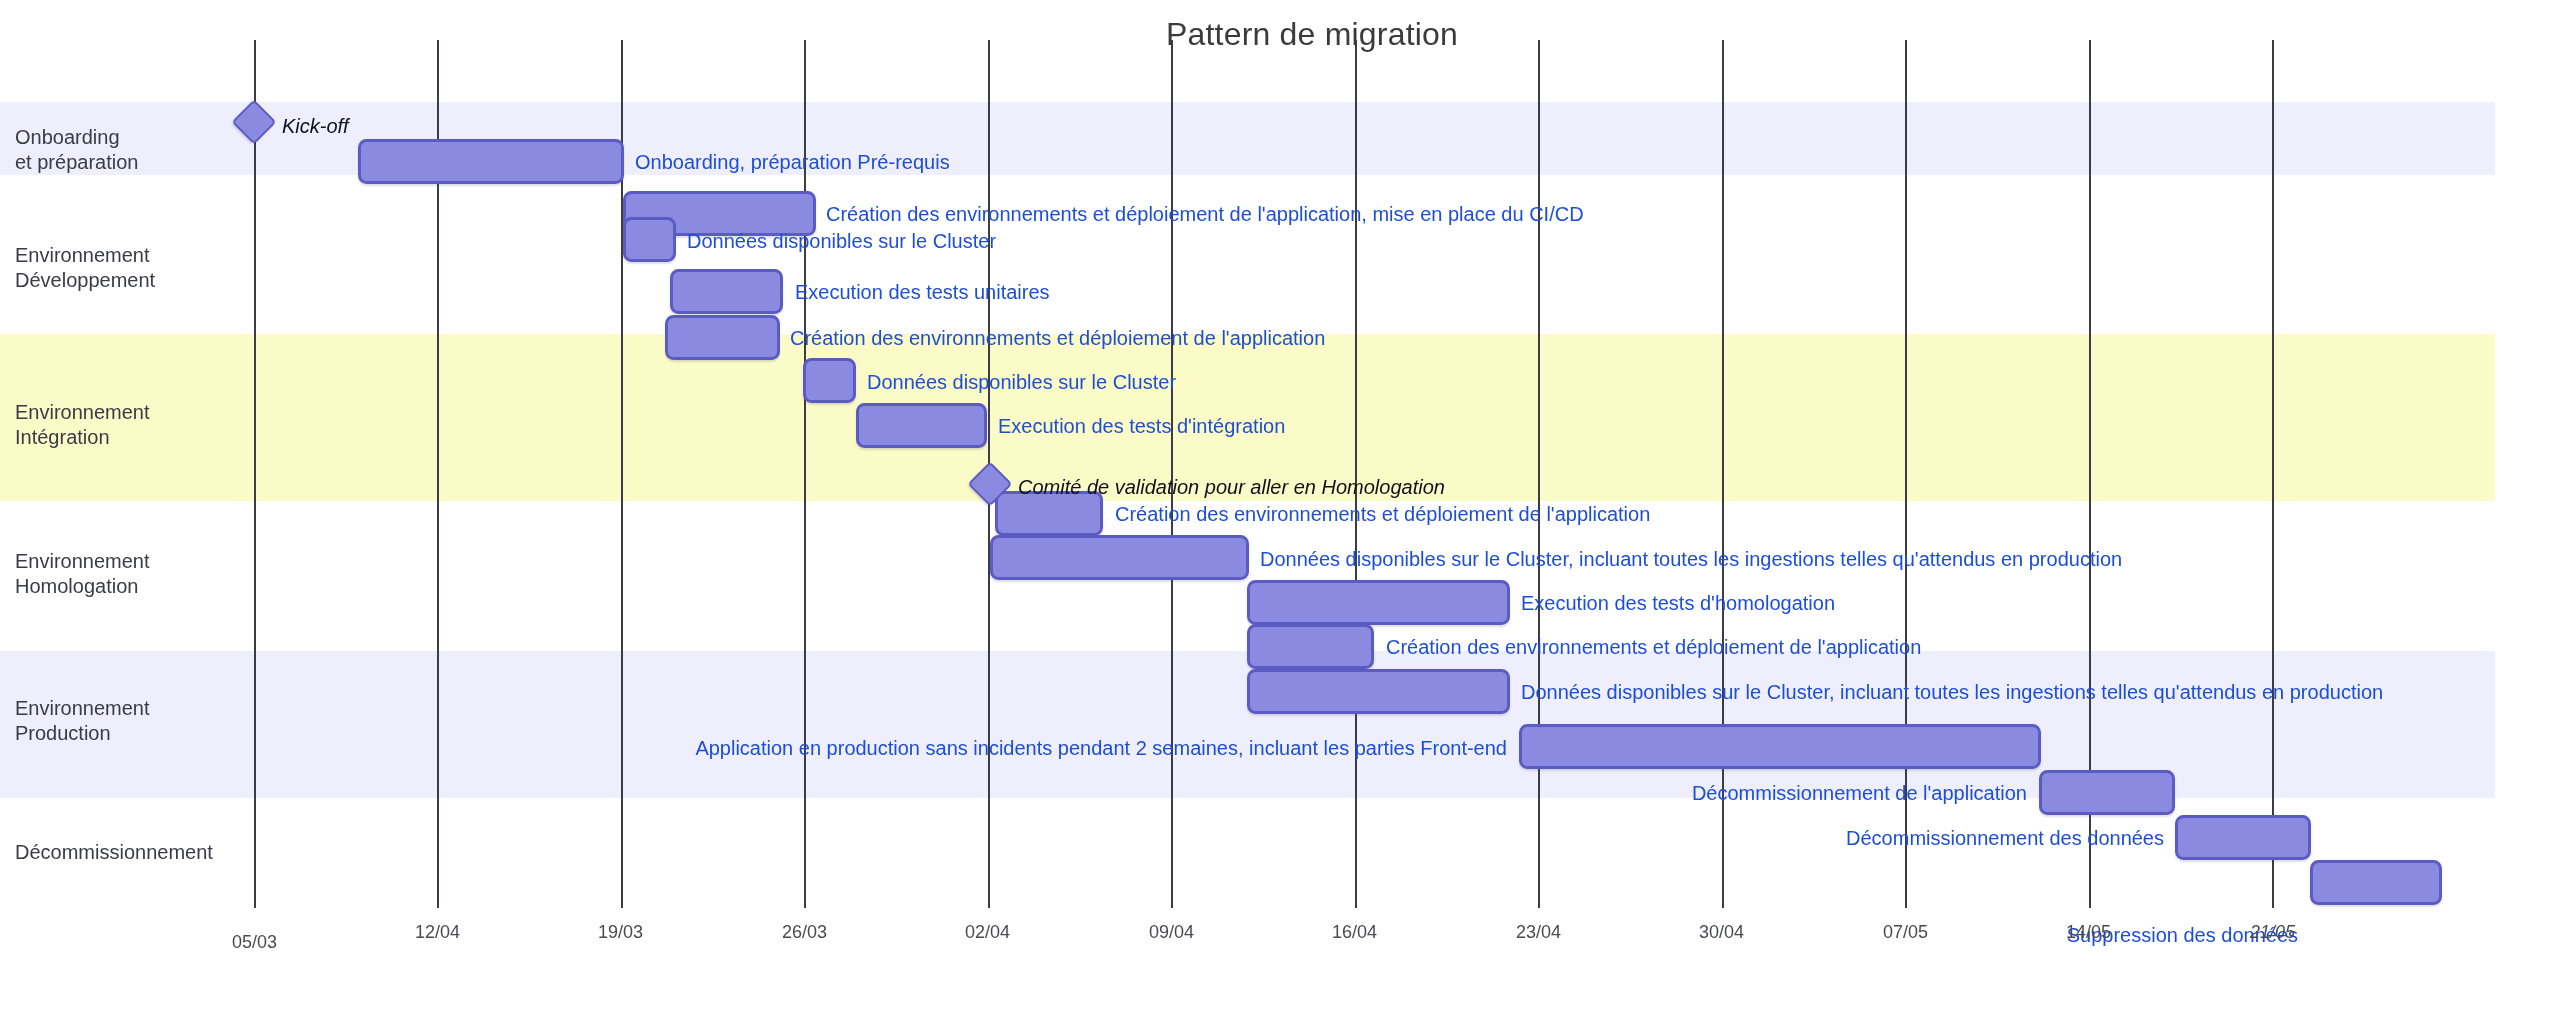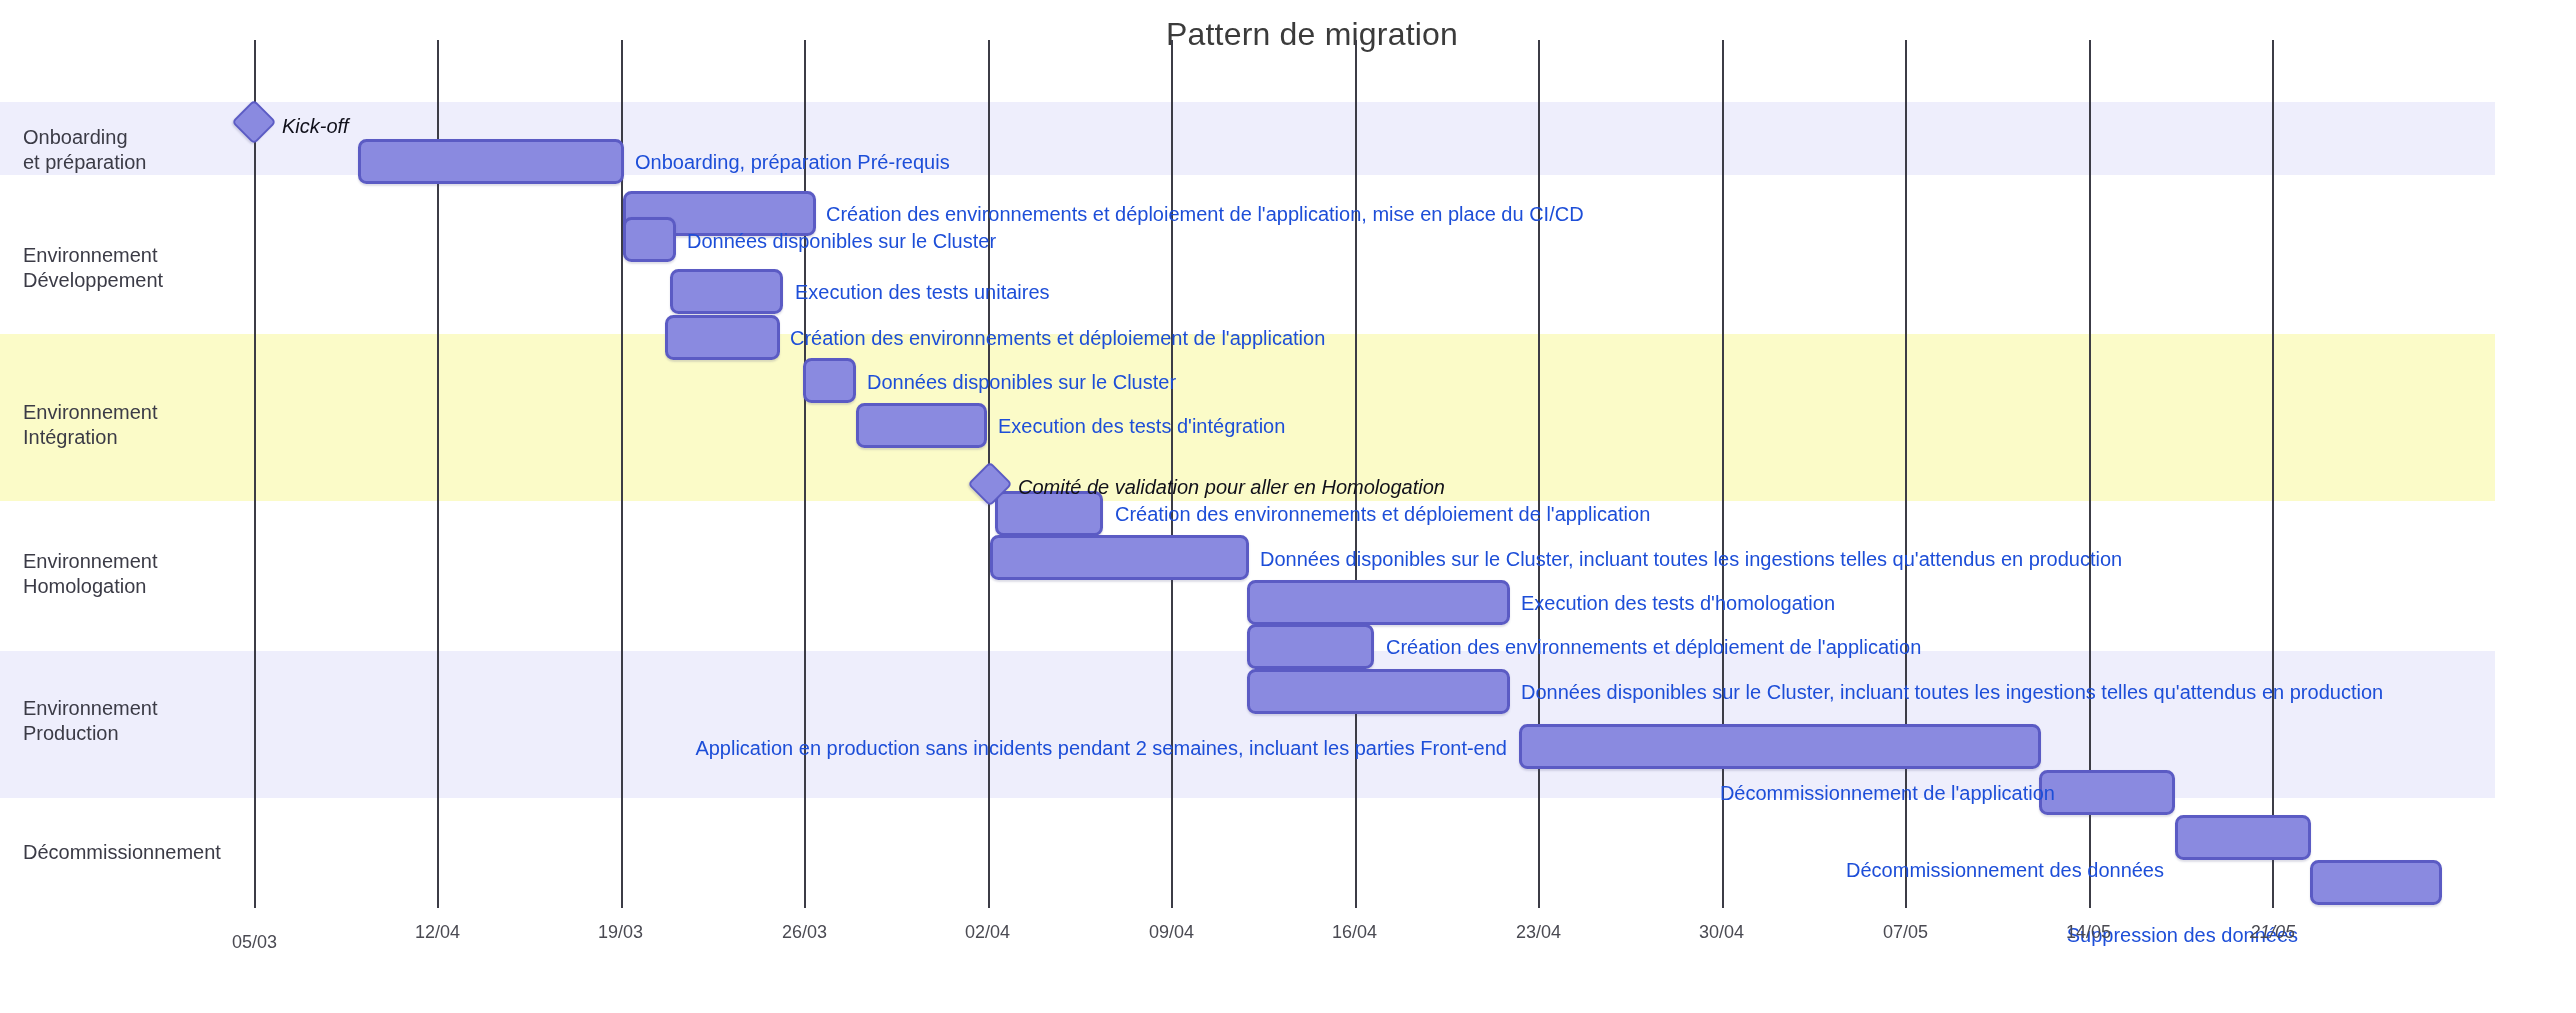--- a/index.html
+++ b/index.html
@@ -16,21 +16,21 @@
   .band{position:absolute;left:0;}
   .band.alt{background:#eeeefc;}
   .band.hl{background:#fbfbc8;}
   .band.plain{background:#ffffff;}
 
   
   .gridline{position:absolute;width:1.9px;background:#3c3c46;}
 
   
   .sec-label{
-    position:absolute;left:23px;font-size:20px;line-height:24.5px;color:#3b3b46;
+    position:absolute;left:15px;font-size:20px;line-height:24.5px;color:#3b3b46;
     white-space:pre-line;
   }
 
   
   .bar{
     position:absolute;height:45px;border-radius:8.5px;
     background:#8a8ae0;border:3.8px solid #5b5bc4;
     box-sizing:border-box;
     box-shadow:0 1.9px 1.9px rgba(70,70,120,.18);
   }
@@ -121,23 +121,23 @@
       <div class="bar-label" style="top: 548px; left: 1260px;">Données disponibles sur le Cluster, incluant toutes les ingestions telles qu'attendus en production</div>
       <div class="bar" style="left: 1247px; top: 580px; width: 263px;"></div>
       <div class="bar-label" style="top: 592px; left: 1521px;">Execution des tests d'homologation</div>
       <div class="bar" style="left: 1247px; top: 624px; width: 127px;"></div>
       <div class="bar-label" style="top: 636px; left: 1386px;">Création des environnements et déploiement de l'application</div>
       <div class="bar" style="left: 1247px; top: 669px; width: 263px;"></div>
       <div class="bar-label" style="top: 681px; left: 1521px;">Données disponibles sur le Cluster, incluant toutes les ingestions telles qu'attendus en production</div>
       <div class="bar" style="left: 1519px; top: 724px; width: 522px;"></div>
       <div class="bar-label left" style="top: 737px; left: 0px; width: 1507px;">Application en production sans incidents pendant 2 semaines, incluant les parties Front-end</div>
       <div class="bar" style="left: 2039px; top: 770px; width: 136px;"></div>
-      <div class="bar-label left" style="top: 782px; left: 0px; width: 2027px; padding-left: 28px;">Décommissionnement de l'application</div>
+      <div class="bar-label left" style="top: 782px; left: 0px; width: 2027px;">Décommissionnement de l'application</div>
       <div class="bar" style="left: 2175px; top: 815px; width: 136px;"></div>
-      <div class="bar-label left" style="top: 827px; left: 0px; width: 2164px; margin-top: 32px;">Décommissionnement des données</div>
+      <div class="bar-label left" style="top: 827px; left: 0px; width: 2164px;">Décommissionnement des données</div>
       <div class="bar" style="left: 2310px; top: 860px; width: 132px;"></div>
       <div class="bar-label left" style="top: 924px; left: 0px; width: 2298px;">Suppression des données</div>
     </div>
   <div id="milestones-layer">
       <div class="milestone" style="left: 238px; top: 106px;"></div>
       <div class="ms-label" style="left: 282px; top: 115px;">Kick-off</div>
       <div class="milestone" style="left: 974px; top: 468px;"></div>
       <div class="ms-label" style="left: 1018px; top: 476px;">Comité de validation pour aller en Homologation</div>
     </div>
   <div id="ticks-layer">

